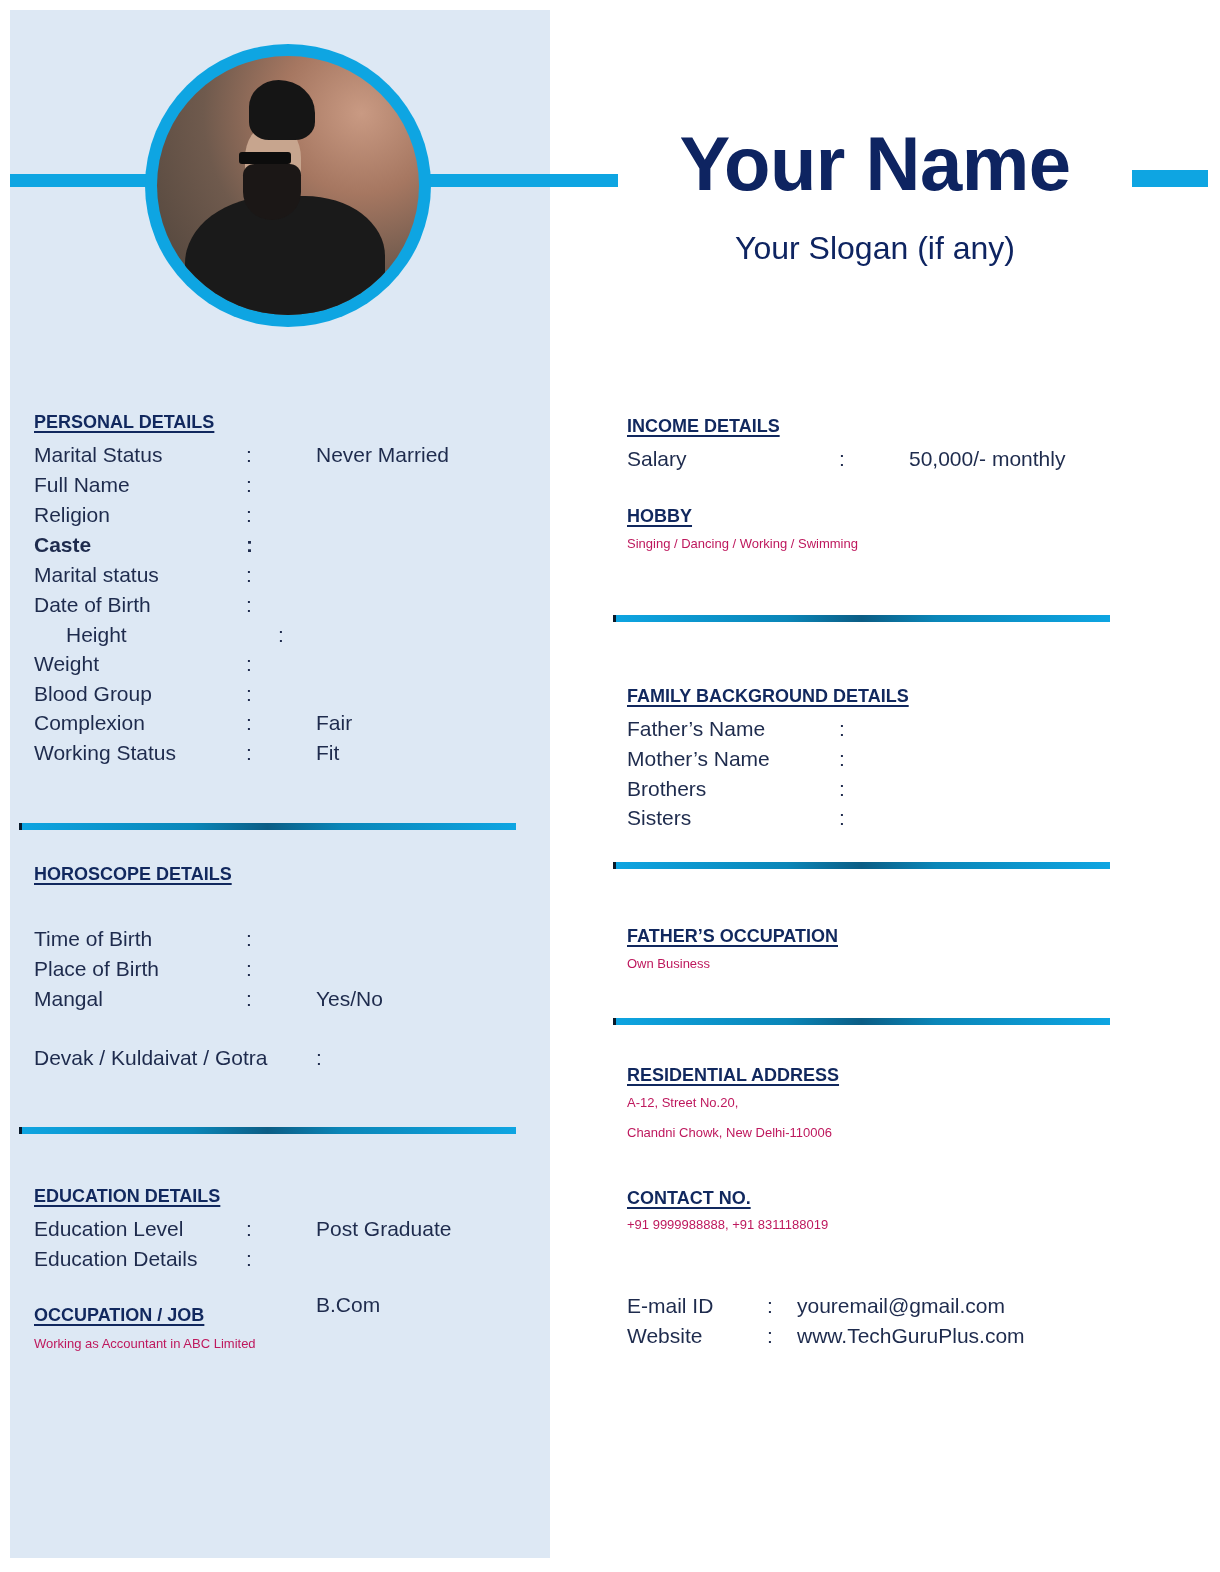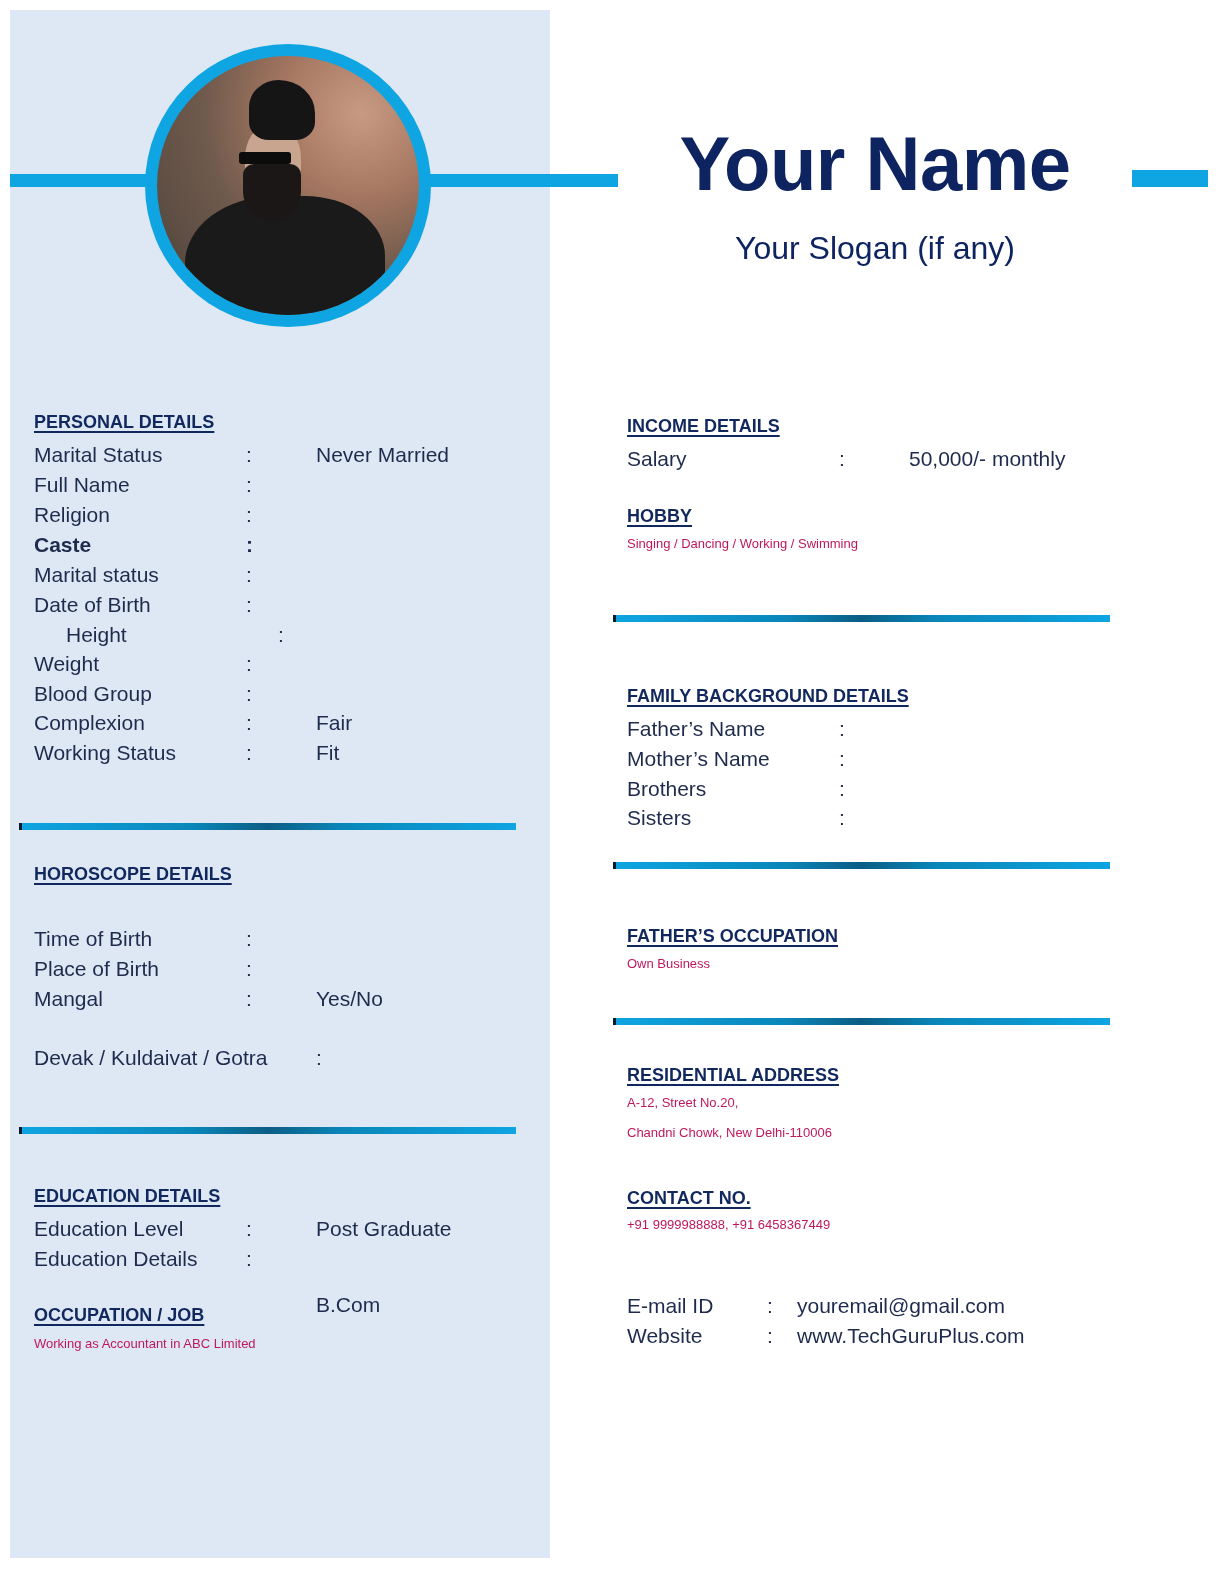--- a/index.html
+++ b/index.html
@@ -111,16 +111,16 @@
 <div class="section-heading" style="left:627px; top:926px;">FATHER’S OCCUPATION</div>
 <div class="plain" style="left:627px; top:956px;">Own Business</div>
 
 <div class="divider" style="left:613px; top:1018px; width:497px;"></div>
 
 <div class="section-heading" style="left:627px; top:1065px;">RESIDENTIAL ADDRESS</div>
 <div class="plain" style="left:627px; top:1095px;">A-12, Street No.20,</div>
 <div class="plain" style="left:627px; top:1125px;">Chandni Chowk, New Delhi-110006</div>
 
 <div class="section-heading" style="left:627px; top:1188px;">CONTACT NO.</div>
-<div class="plain" style="left:627px; top:1217px;">+91 9999988888, +91 6458367449</div>
+<div class="plain" style="left:627px; top:1217px;">+91 9999988888, +91 8311188019</div>
 
 <div class="row" style="left:627px; top:1291px;"><span>E-mail ID</span><span class="colon" style="left:140px;">:</span><span class="value" style="left:170px;">youremail@gmail.com</span></div>
 <div class="row" style="left:627px; top:1321px;"><span>Website</span><span class="colon" style="left:140px;">:</span><span class="value" style="left:170px;">www.TechGuruPlus.com</span></div>
 
 </body></html>

